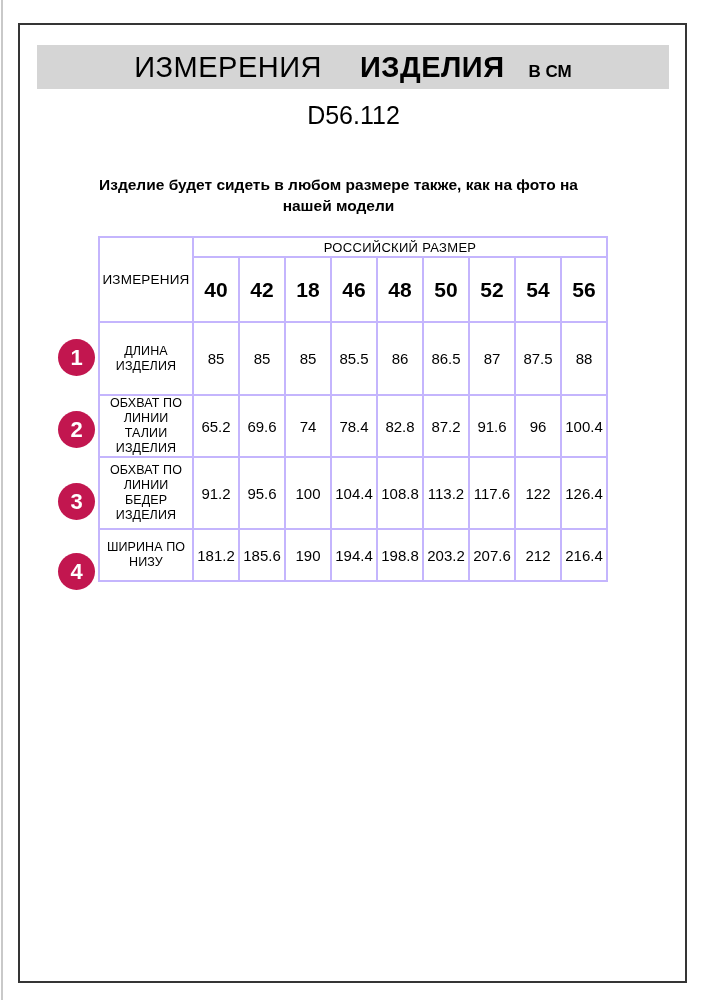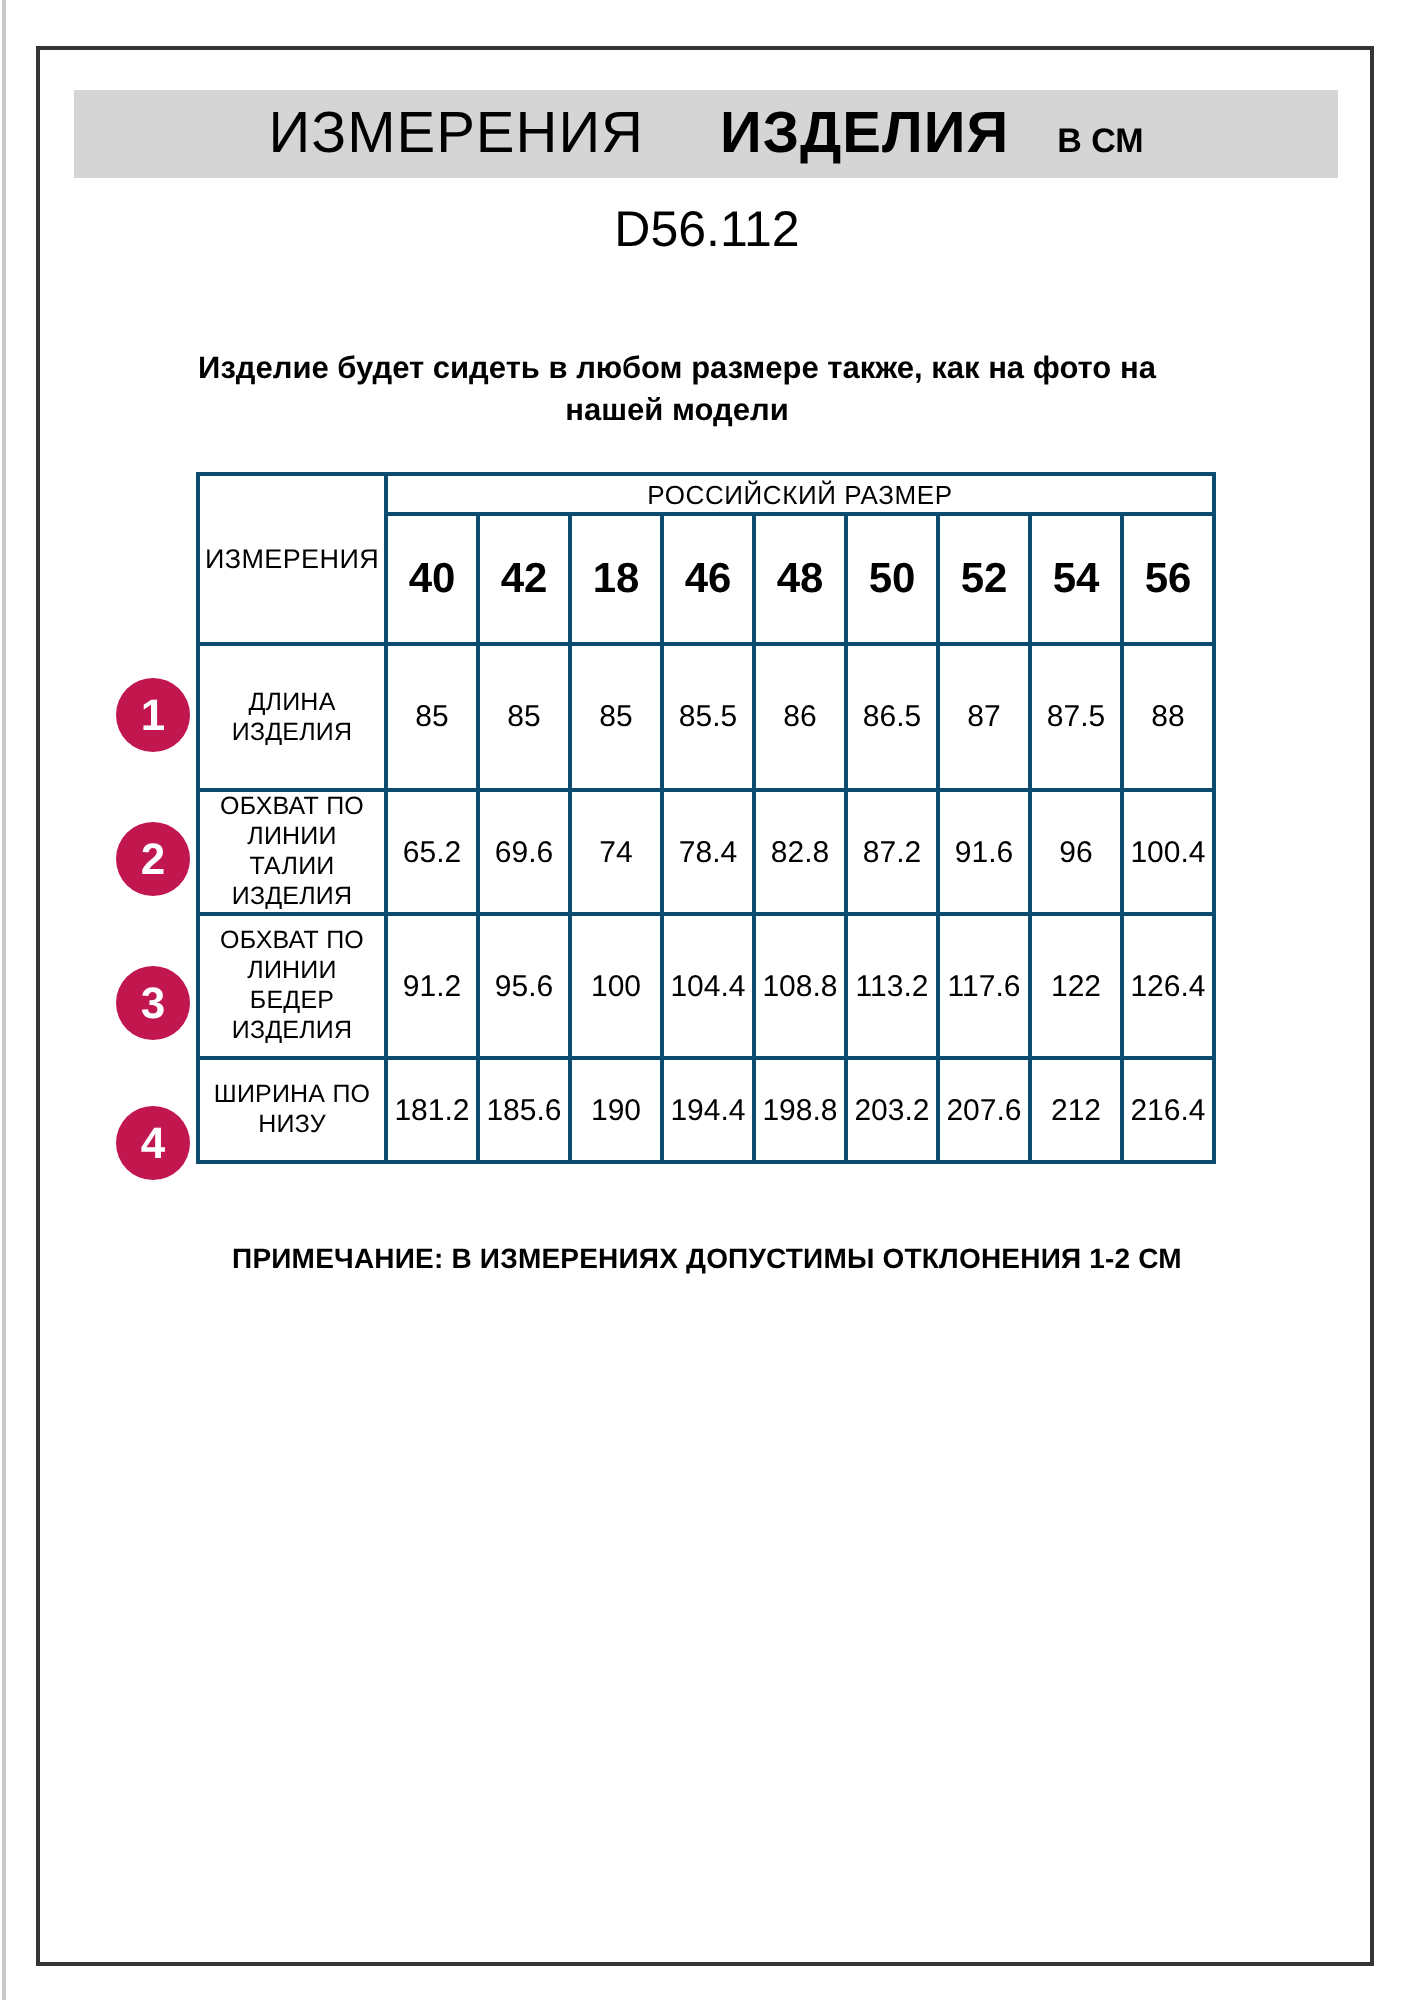--- a/index.html
+++ b/index.html
@@ -18,21 +18,21 @@
   .title-word3 { font-size:17px; font-weight:700; margin-left:24px; }
 
   .article-code { position:absolute; left:0; top:101px; width:707px; text-align:center;
                   font-size:25px; font-weight:400; }
 
   .subtitle { position:absolute; left:78px; top:133px; width:521px; text-align:center;
               font-size:15.5px; font-weight:600; line-height:21px;margin-top:41px; }
 
   table.size-table { position:absolute; left:98px; top:236px; border-collapse:collapse;
                      table-layout:fixed; }
-  table.size-table td { border:2px solid #0c4a6e; text-align:center; vertical-align:middle;
+  table.size-table td { border:2px solid #c4b5fd; text-align:center; vertical-align:middle;
                         padding:0 2px;margin-top:16px; }
   col.c-label { width:94px; }
   col.c-size  { width:46px; }
   tr.r-group  { height:20px; }
   tr.r-sizes  { height:65px; }
   td.group-head   { font-size:13px; font-weight:400; letter-spacing:0.3px; }
   td.measure-head { font-size:13.5px; font-weight:400; letter-spacing:0.2px; }
   td.size-head    { font-size:21px; font-weight:700; }
   td.row-label { font-size:12.5px; line-height:15px; font-weight:400; letter-spacing:0.1px; }
   td.val       { font-size:15px; font-weight:400; }
@@ -138,14 +138,13 @@
         <td class="val">216.4</td>
       </tr>
     </tbody>
   </table>
 
   <div class="badge badge1" style="background: rgb(194, 22, 79);">1</div>
   <div class="badge badge2" style="background: rgb(194, 22, 79);">2</div>
   <div class="badge badge3" style="background: rgb(194, 22, 79);">3</div>
   <div class="badge badge4" style="background: rgb(194, 22, 79);">4</div>
 
-  <div class="note">ПРИМЕЧАНИЕ: В ИЗМЕРЕНИЯХ ДОПУСТИМЫ ОТКЛОНЕНИЯ 1-2 СМ</div>
 </div>
 
 </body></html>

